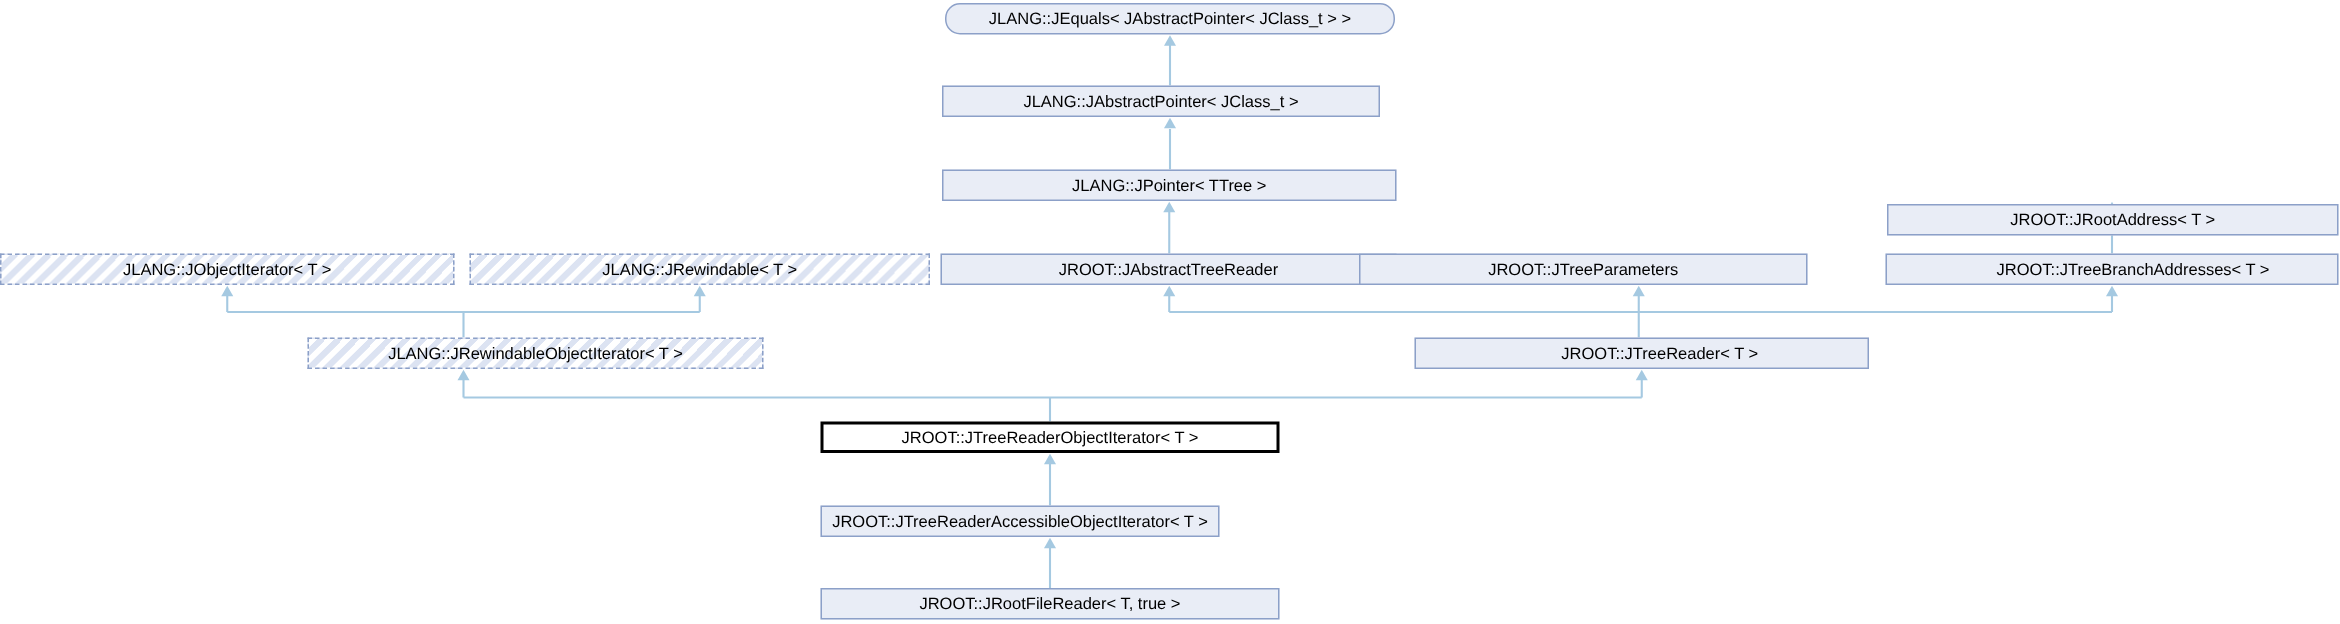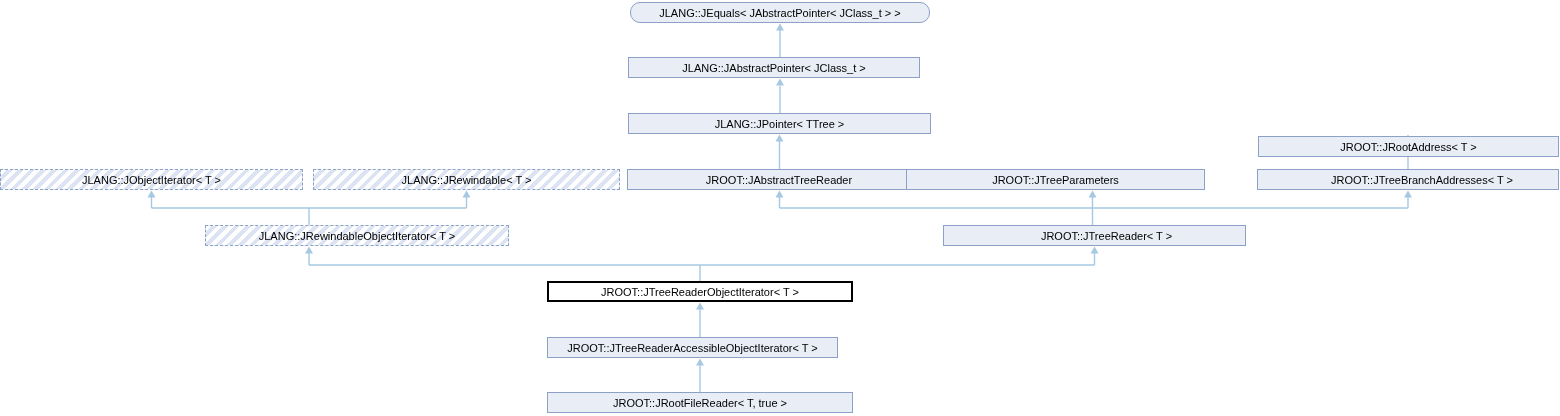--- a/index.html
+++ b/index.html
@@ -126,17 +126,17 @@
   <div class="node" style="left:906px; top:169px; width:299px;">JROOT::JTreeParameters</div>
 
   <div class="node" style="left:1257px; top:169px; width:302px;padding-left:28px;">JROOT::JTreeBranchAddresses&lt; T &gt;</div>
 
   <div class="node hatched" style="left:157px; top:225px; width:304px;margin-left:48px;">JLANG::JRewindableObjectIterator&lt; T &gt;</div>
 
   <div class="node" style="left:943px; top:225px; width:303px;padding-left:24px;">JROOT::JTreeReader&lt; T &gt;</div>
 
   <div class="node current" style="left:547px; top:281px; width:306px;">JROOT::JTreeReaderObjectIterator&lt; T &gt;</div>
 
-  <div class="node" style="left:547px; top:337px; width:291px;">JROOT::JTreeReaderAccessibleObjectIterator&lt; T &gt;</div>
+  <div class="node" style="left:547px; top:337px; width:266px;">JROOT::JTreeReaderAccessibleObjectIterator&lt; T &gt;</div>
 
   <div class="node" style="left:547px; top:392px; width:306px;">JROOT::JRootFileReader&lt; T, true &gt;</div>
 
 </div>
 
 </body></html>

